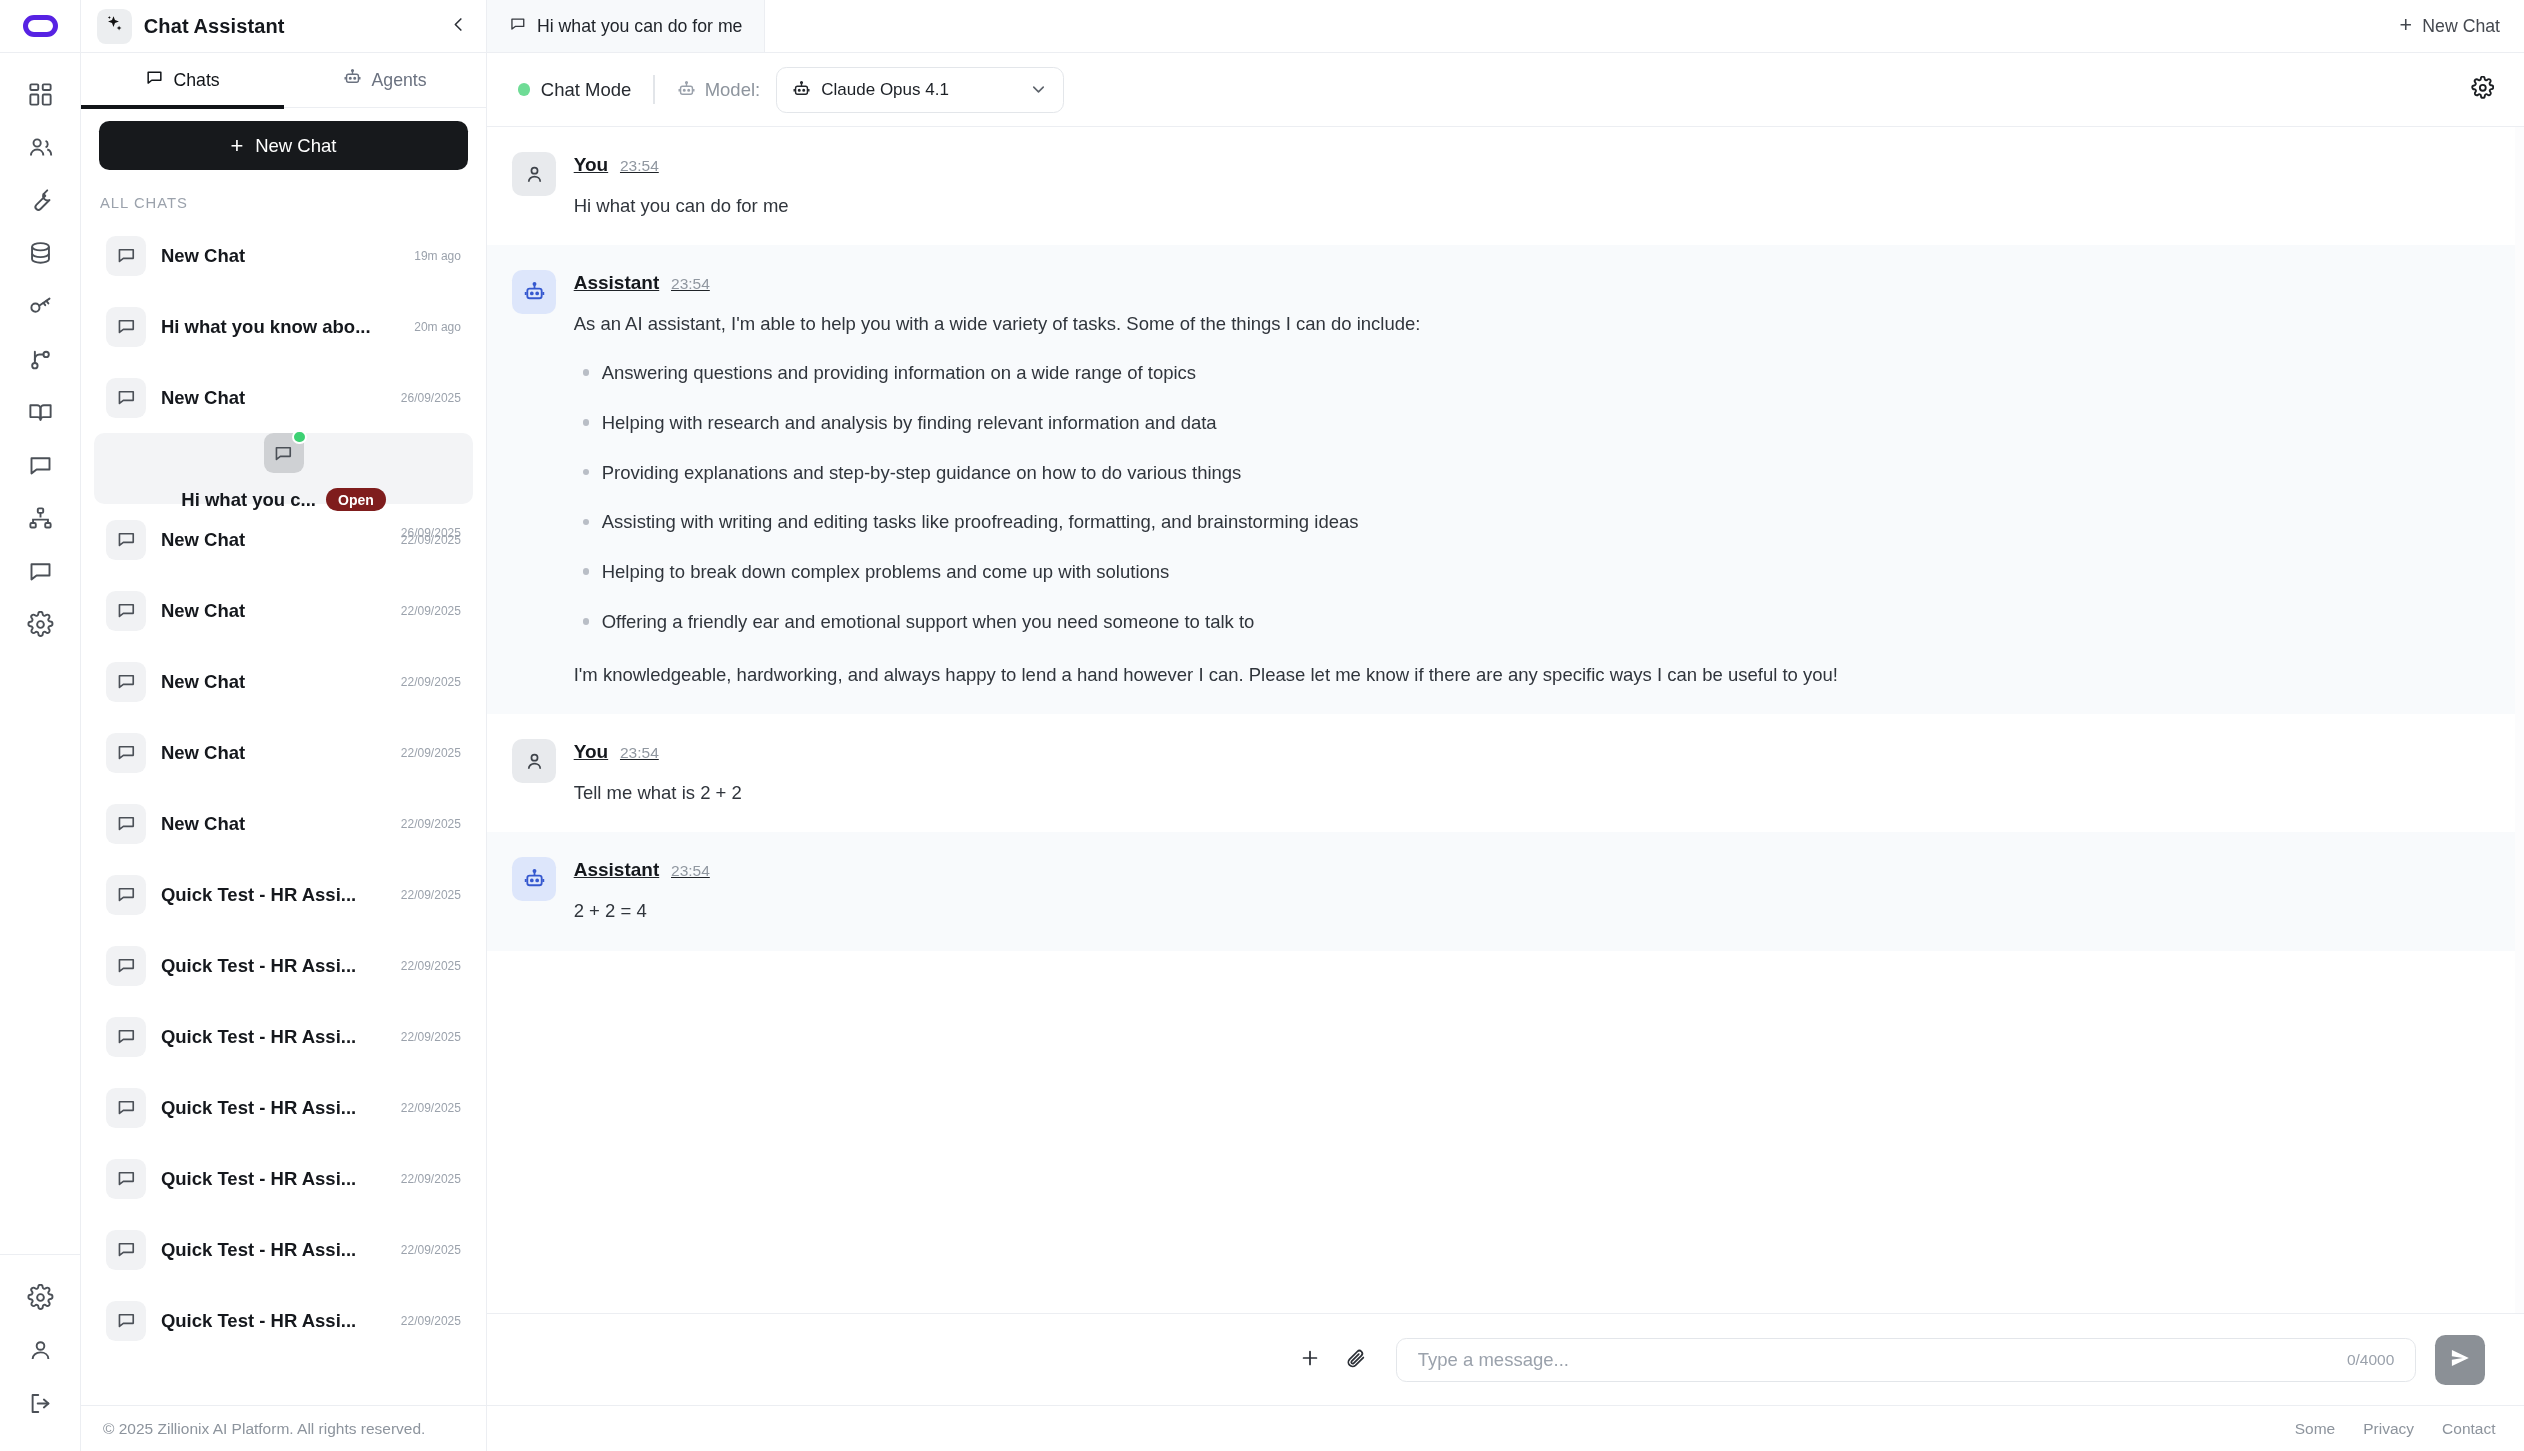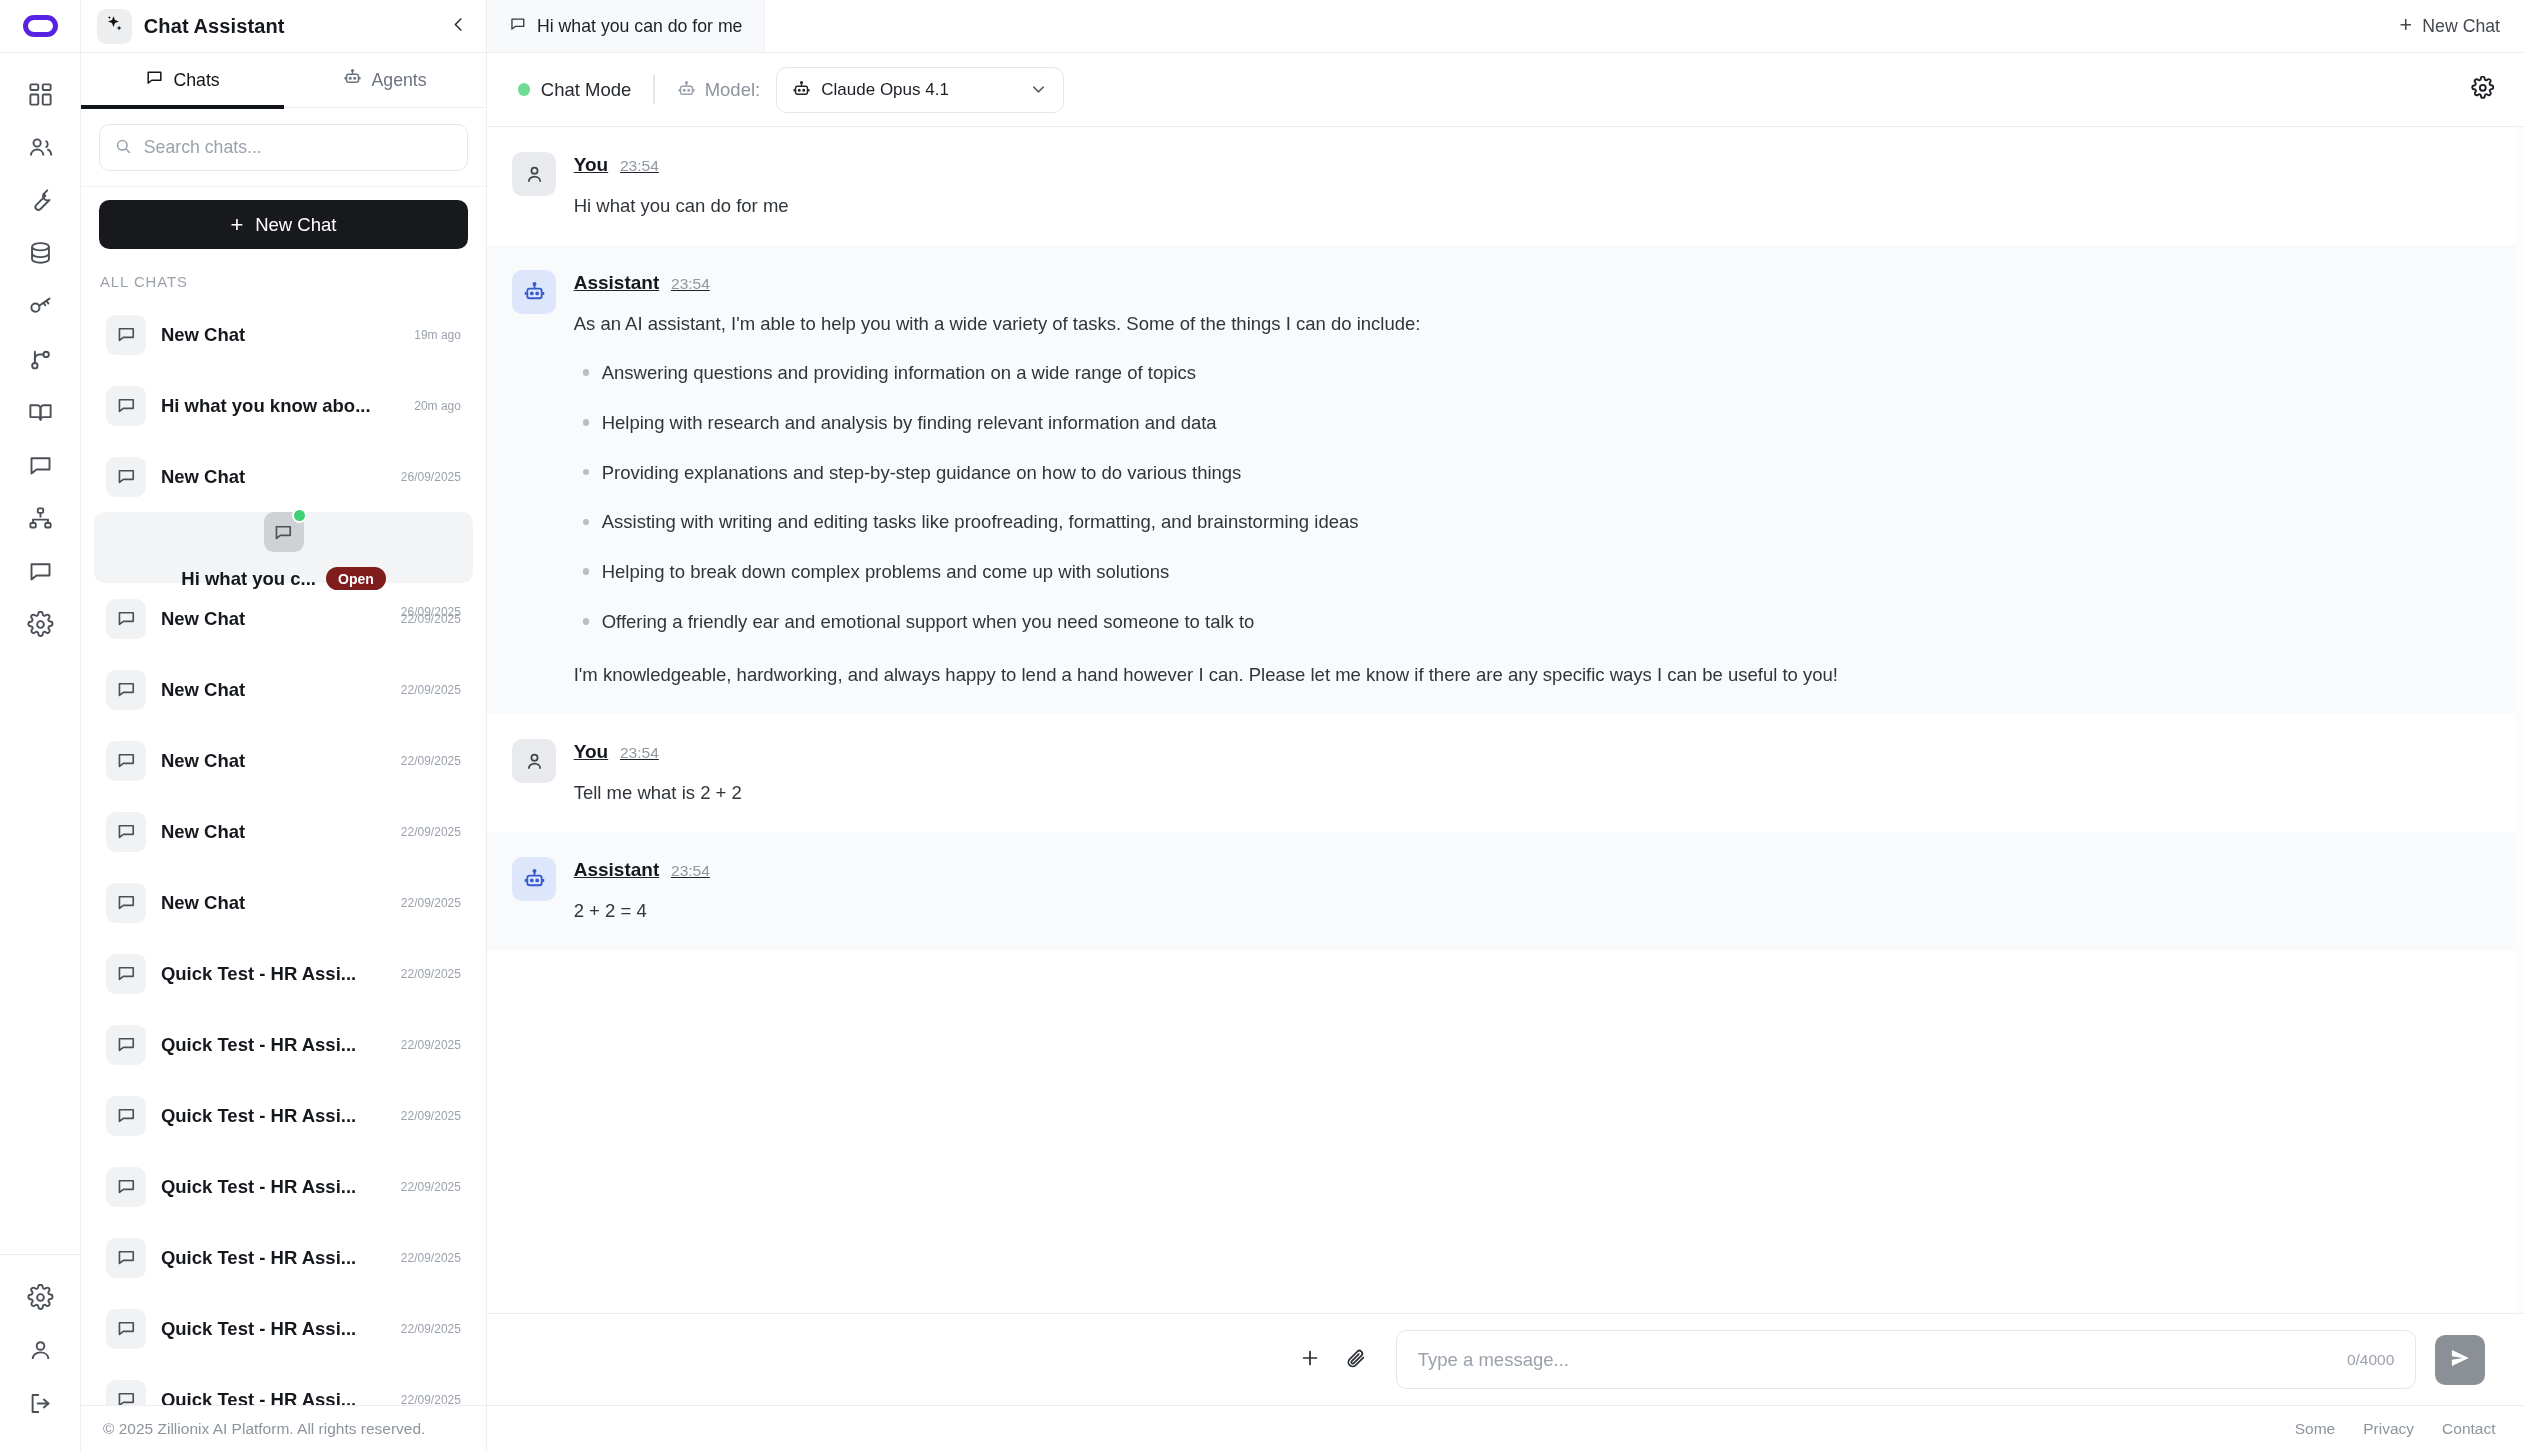--- a/index.html
+++ b/index.html
@@ -212,21 +212,21 @@
 
   
   .composer {
     border-top: 1.5px solid #eceef2; background: #fff;
     height: 92px; display: flex; align-items: center; padding: 0 40px 0 0;
   }
   .comp-icons { display: flex; align-items: center; gap: 23.6px; padding: 0 29.5px 0 812px; }
   .comp-icon { color: #2b2f36; cursor: pointer; display: flex; }
   .comp-icon svg { width: 22px; height: 22px; }
   .comp-field {
-    flex: 1; height: 59px; border: 1.5px solid #e3e6ea; border-radius: 10.3px;
+    flex: 1; height: 44px; border: 1.5px solid #e3e6ea; border-radius: 10.3px;
     display: flex; align-items: center; padding: 0 20.7px; background: #fff;
   }
   .comp-field input {
     flex: 1; border: none; outline: none; background: transparent;
     font-size: 18.5px; font-family: inherit; color: #2c3138;
   }
   .comp-field input::placeholder { color: #9ba2ac; }
   .comp-count { font-size: 15.5px; color: #9ba2ac; margin-left: 13.3px; }
   .comp-send {
     width: 50px; height: 50px; border-radius: 10.3px; background: #8b9096;
@@ -416,31 +416,20 @@
               <circle cx="12" cy="3.2" r="1.1"></circle>
               <path d="M2.8 11.5v3M21.2 11.5v3"></path>
               <circle cx="9.2" cy="13" r="1"></circle>
               <circle cx="14.8" cy="13" r="1"></circle>
             </svg>
         </span>
         <span>Agents</span>
       </div>
     </div>
 
-    <div class="sb-search-wrap">
-      <div class="sb-search">
-        <span>
-          <svg viewBox="0 0 24 24" fill="none" stroke="currentColor" stroke-width="2" stroke-linecap="round">
-              <circle cx="10.5" cy="10.5" r="6"></circle>
-              <path d="m15.2 15.2 4.3 4.3"></path>
-            </svg>
-        </span>
-        <input type="text" placeholder="Search chats..." style="">
-      </div>
-    </div>
 
     <div class="sb-newchat-wrap">
       <button class="sb-newchat">
         <span class="plus">+</span>
         <span>New Chat</span>
       </button>
     </div>
 
     <div class="sb-section-label">ALL CHATS</div>
 

